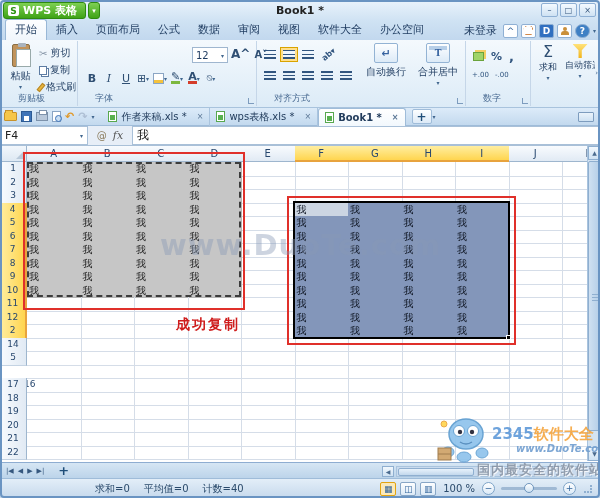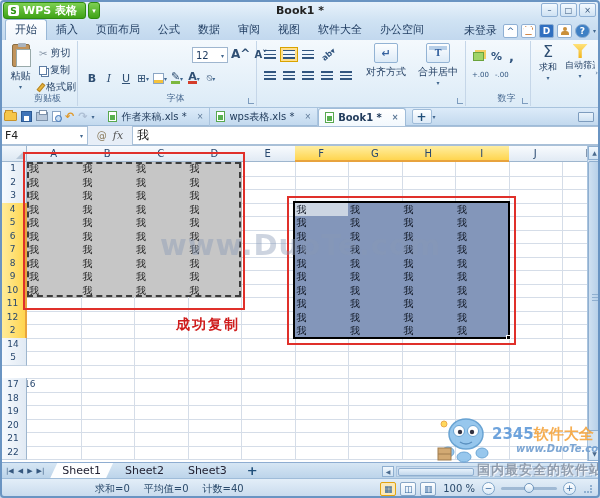--- a/index.html
+++ b/index.html
@@ -25,21 +25,21 @@
   .mini-ic { width:15px; height:14px; border:1px solid #8fb0d4; border-radius:2px; background:#fdfeff; display:flex; align-items:center; justify-content:center; font-size:9px; color:#35679d; position:relative; }
   .mini-ic.blue { background:#2f6fc0; color:#fff; font-weight:bold; font-size:9px; }
   .mini-ic.help { background:#3f80c4; color:#fff; border-radius:8px; font-weight:bold; }
   .shirt { width:10px; height:9px; background:#fff; border:1px solid #d0884a; clip-path:polygon(20% 0,40% 18%,60% 18%,80% 0,100% 32%,82% 46%,82% 100%,18% 100%,18% 46%,0 32%); }
   .uh { position:absolute; top:2px; left:5px; width:4px; height:4px; border-radius:50%; background:#c98f3a; }
   .ub { position:absolute; bottom:2px; left:3px; width:8px; height:4px; border-radius:3px 3px 0 0; background:#c98f3a; }
 
   
   .ribbon { position:absolute; left:0; top:40px; width:600px; height:68px; background:linear-gradient(#f4f9fd,#dcebf7); border-bottom:1px solid #a8c3dd; }
   .rgroup { position:absolute; top:1px; bottom:1px; border-right:1px solid #c5d6e8; }
-  .glabel { position:absolute; bottom:1px; left:16px; right:0; text-align:center; font-size:9px; color:#4a6b92;font-family:Liberation Serif, serif; }
+  .glabel { position:absolute; bottom:1px; left:16px; right:0; text-align:left; font-size:9px; color:#4a6b92;font-family:Liberation Serif, serif; }
   .lau { position:absolute; bottom:2px; right:2px; width:6px; height:6px; border-left:1px solid #7d9cbe; border-bottom:1px solid #7d9cbe; }
   .g-clip { left:2px; width:76px; } .g-font { left:79px; width:178px; } .g-align { left:258px; width:208px; } .g-num { left:467px; width:64px; } .g-edit { left:532px; width:66px; border-right:none; }
   .paste-btn { position:absolute; left:2px; top:3px; width:33px; height:52px; display:flex; flex-direction:column; align-items:center; }
   .clipboard-ic { width:18px; height:23px; background:#c1935b; border:1px solid #8a6f45; border-radius:2px; position:relative; }
   .clipboard-ic::before { content:""; position:absolute; left:3px; top:4px; width:13px; height:16px; background:#fff; border:1px solid #9aa; }
   .clipboard-ic::after { content:""; position:absolute; left:5px; top:-2px; width:8px; height:4px; background:#aab4be; border-radius:1px; }
   .paste-lab { font-size:10px; margin-top:2px; } .dd7 { font-size:6px; color:#41678f; }
   .clip-small { position:absolute; left:37px; font-size:10px; display:flex; align-items:center; gap:3px; white-space:nowrap; }
   .i-cut { color:#8796a8; font-size:10px; }
   .i-copy { width:8px; height:9px; border:1px solid #5d7ca3; background:#fff; box-shadow:2px 2px 0 -1px #fff,2px 2px 0 0 #5d7ca3; }
@@ -268,29 +268,30 @@
     </div>
     <div class="alrow2">
       <span class="li"></span>
       <span class="li"></span>
       <span class="li"></span>
       <span class="li"></span>
       <span class="li"></span>
     </div>
     <div class="bigbtn bb-wrap">
       <span class="boxic">↵</span>
-      <span class="bb-lab">对齐方式</span>
+      <span class="bb-lab">自动换行</span>
     </div>
     <div class="bigbtn bb-merge">
       <span class="boxic merge">
           <span>T</span>
         </span>
       <span class="bb-lab">合并居中</span>
       <span class="dd7">▾</span>
     </div>
+    <div class="glabel">对齐方式</div>
     <div class="lau"></div>
   </div>
 
   <div class="rgroup g-num">
     <div class="numrow1">
       <span class="i-cur"></span>
       <span class="pct">%</span>
       <span class="comma">,</span>
     </div>
     <div class="numrow2">
@@ -656,25 +657,20 @@
   <div class="vs-btn vs-dn">▼</div>
 </div>
 
 <div class="sheetbar">
   <div class="navbtns">
     <span>|◀</span>
     <span>◀</span>
     <span>▶</span>
     <span>▶|</span>
   </div>
-  <div id="sheet-tabs" style="display:flex;align-items:stretch;">
-      <div class="sheettab active">Sheet1</div>
-      <div class="sheettab">Sheet2</div>
-      <div class="sheettab">Sheet3</div>
-    </div>
   <div class="addsheet">+</div>
   <div class="hsplit">◀</div>
   <div class="htrack">
       <div class="hthumb"></div>
     </div>
 </div>
 
 <div class="statusbar">
   <div class="stats">
     <span>求和=0</span>

